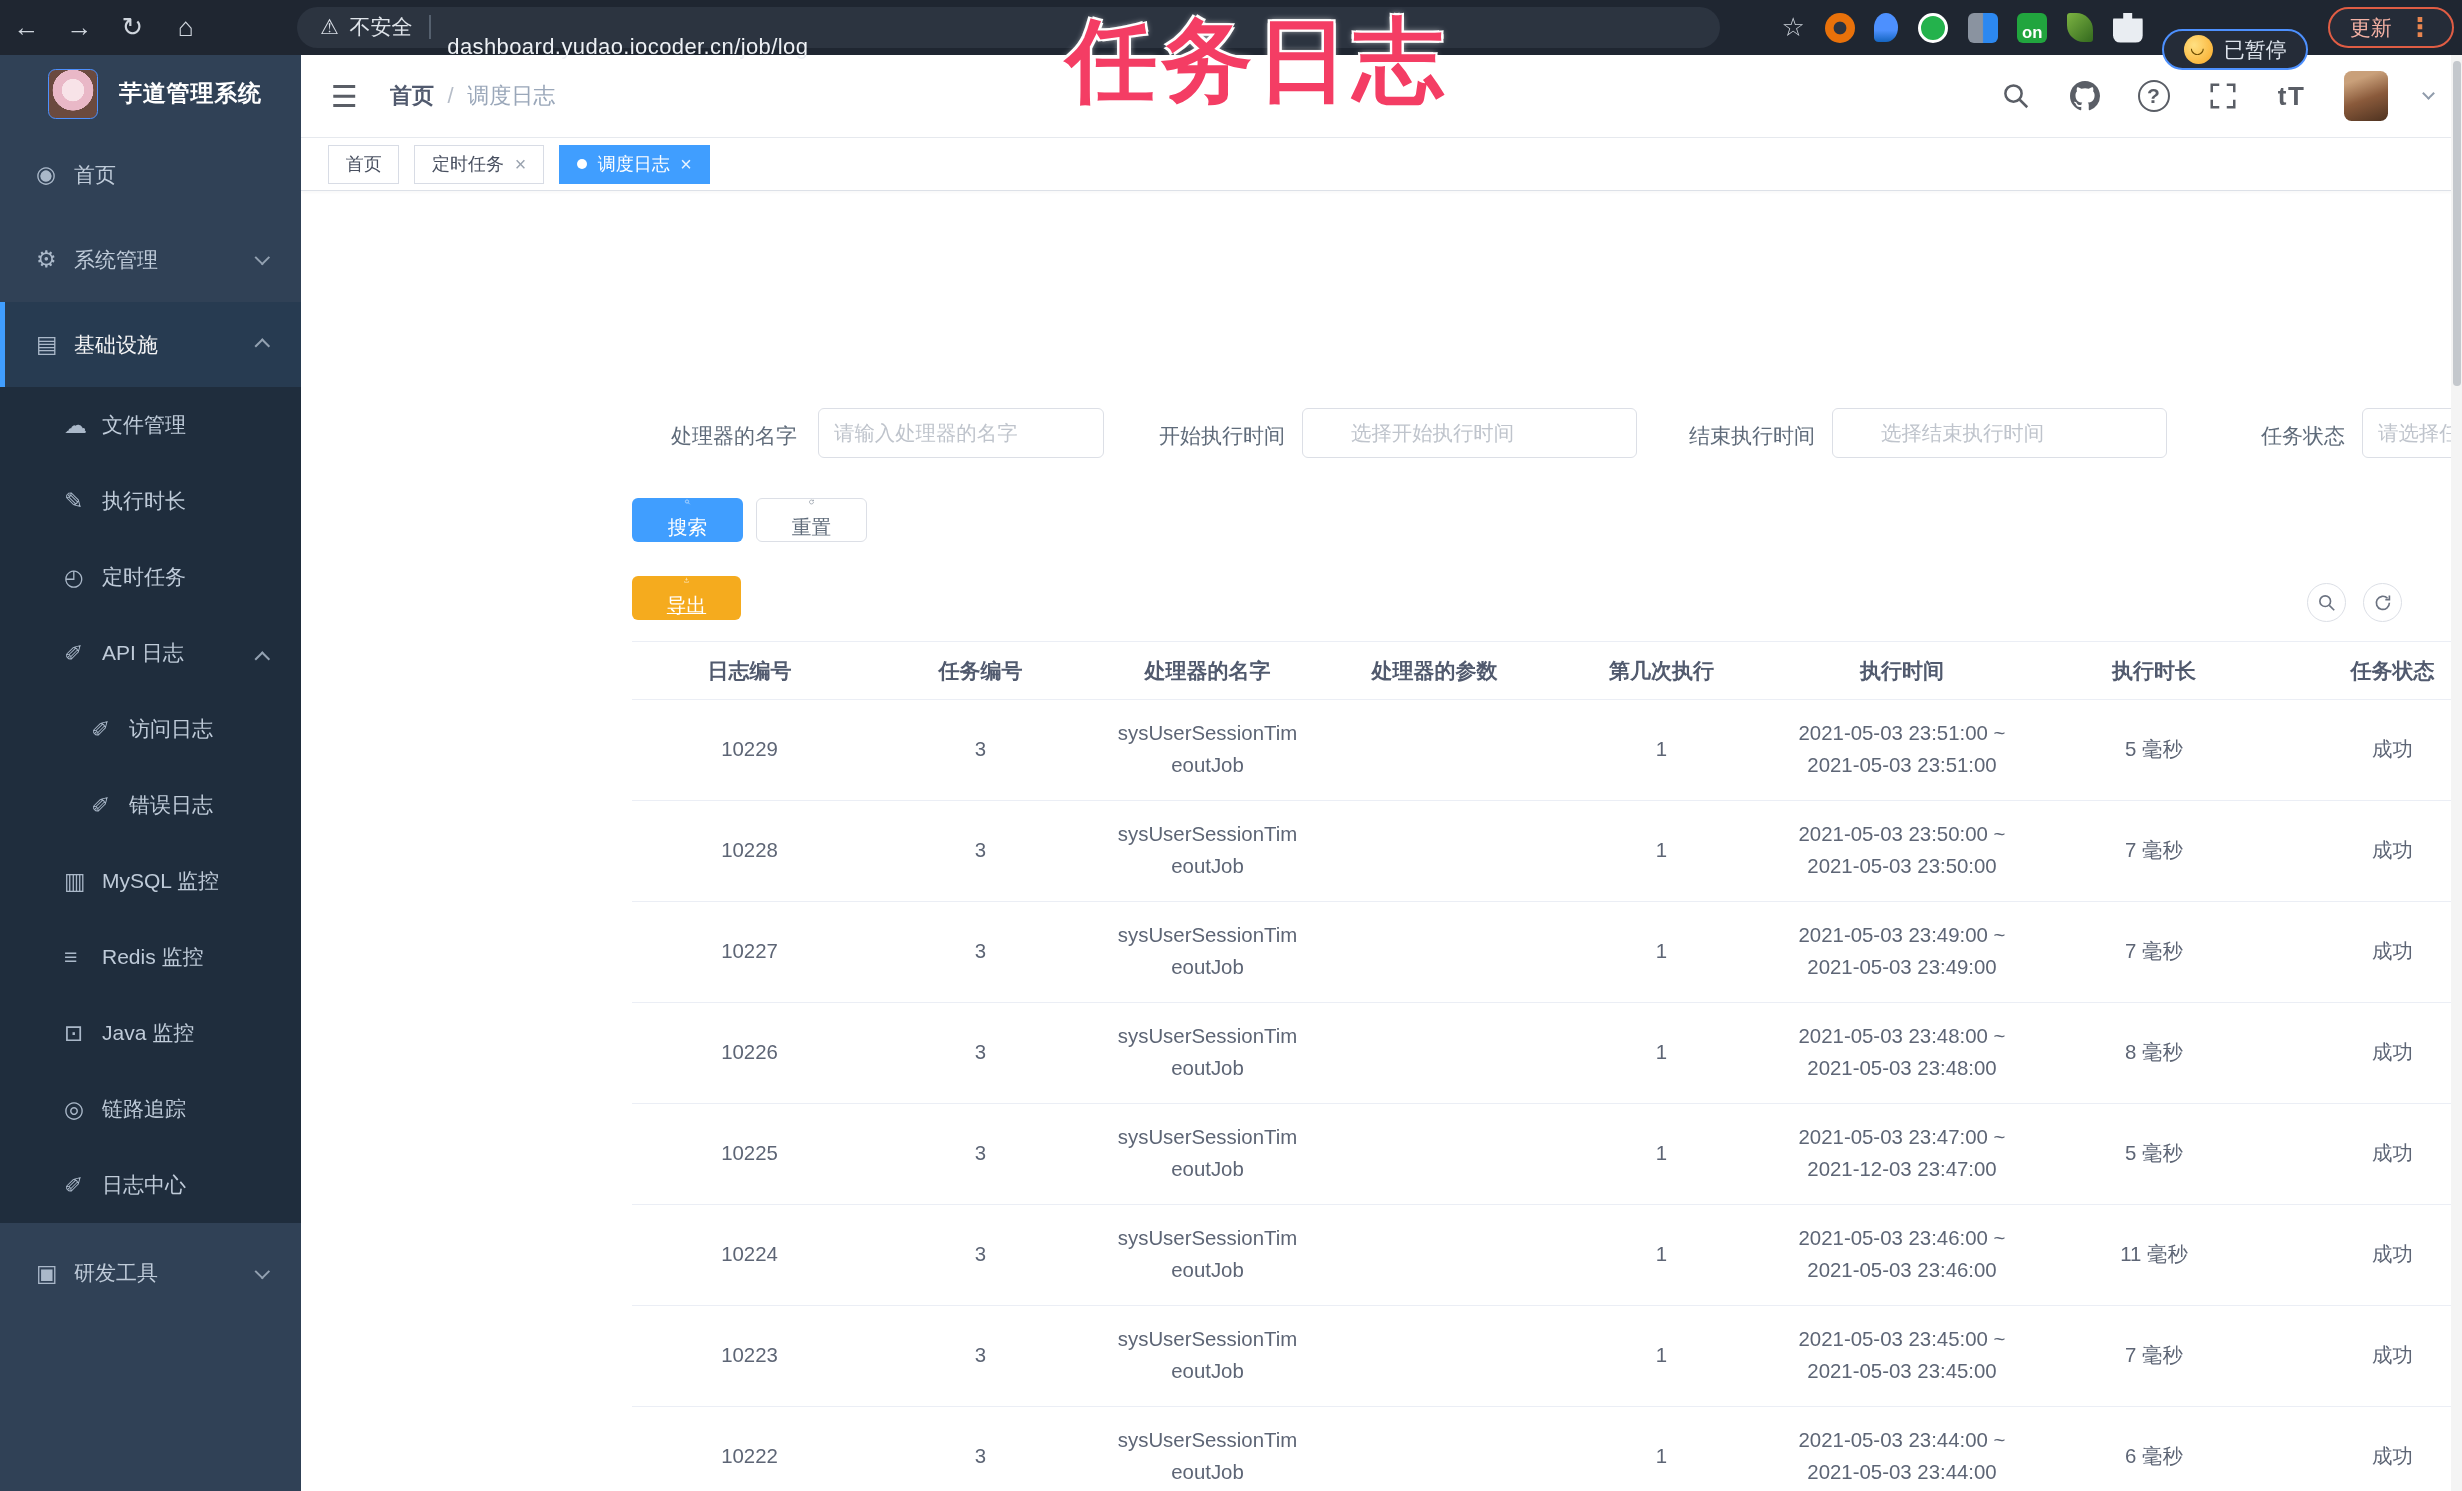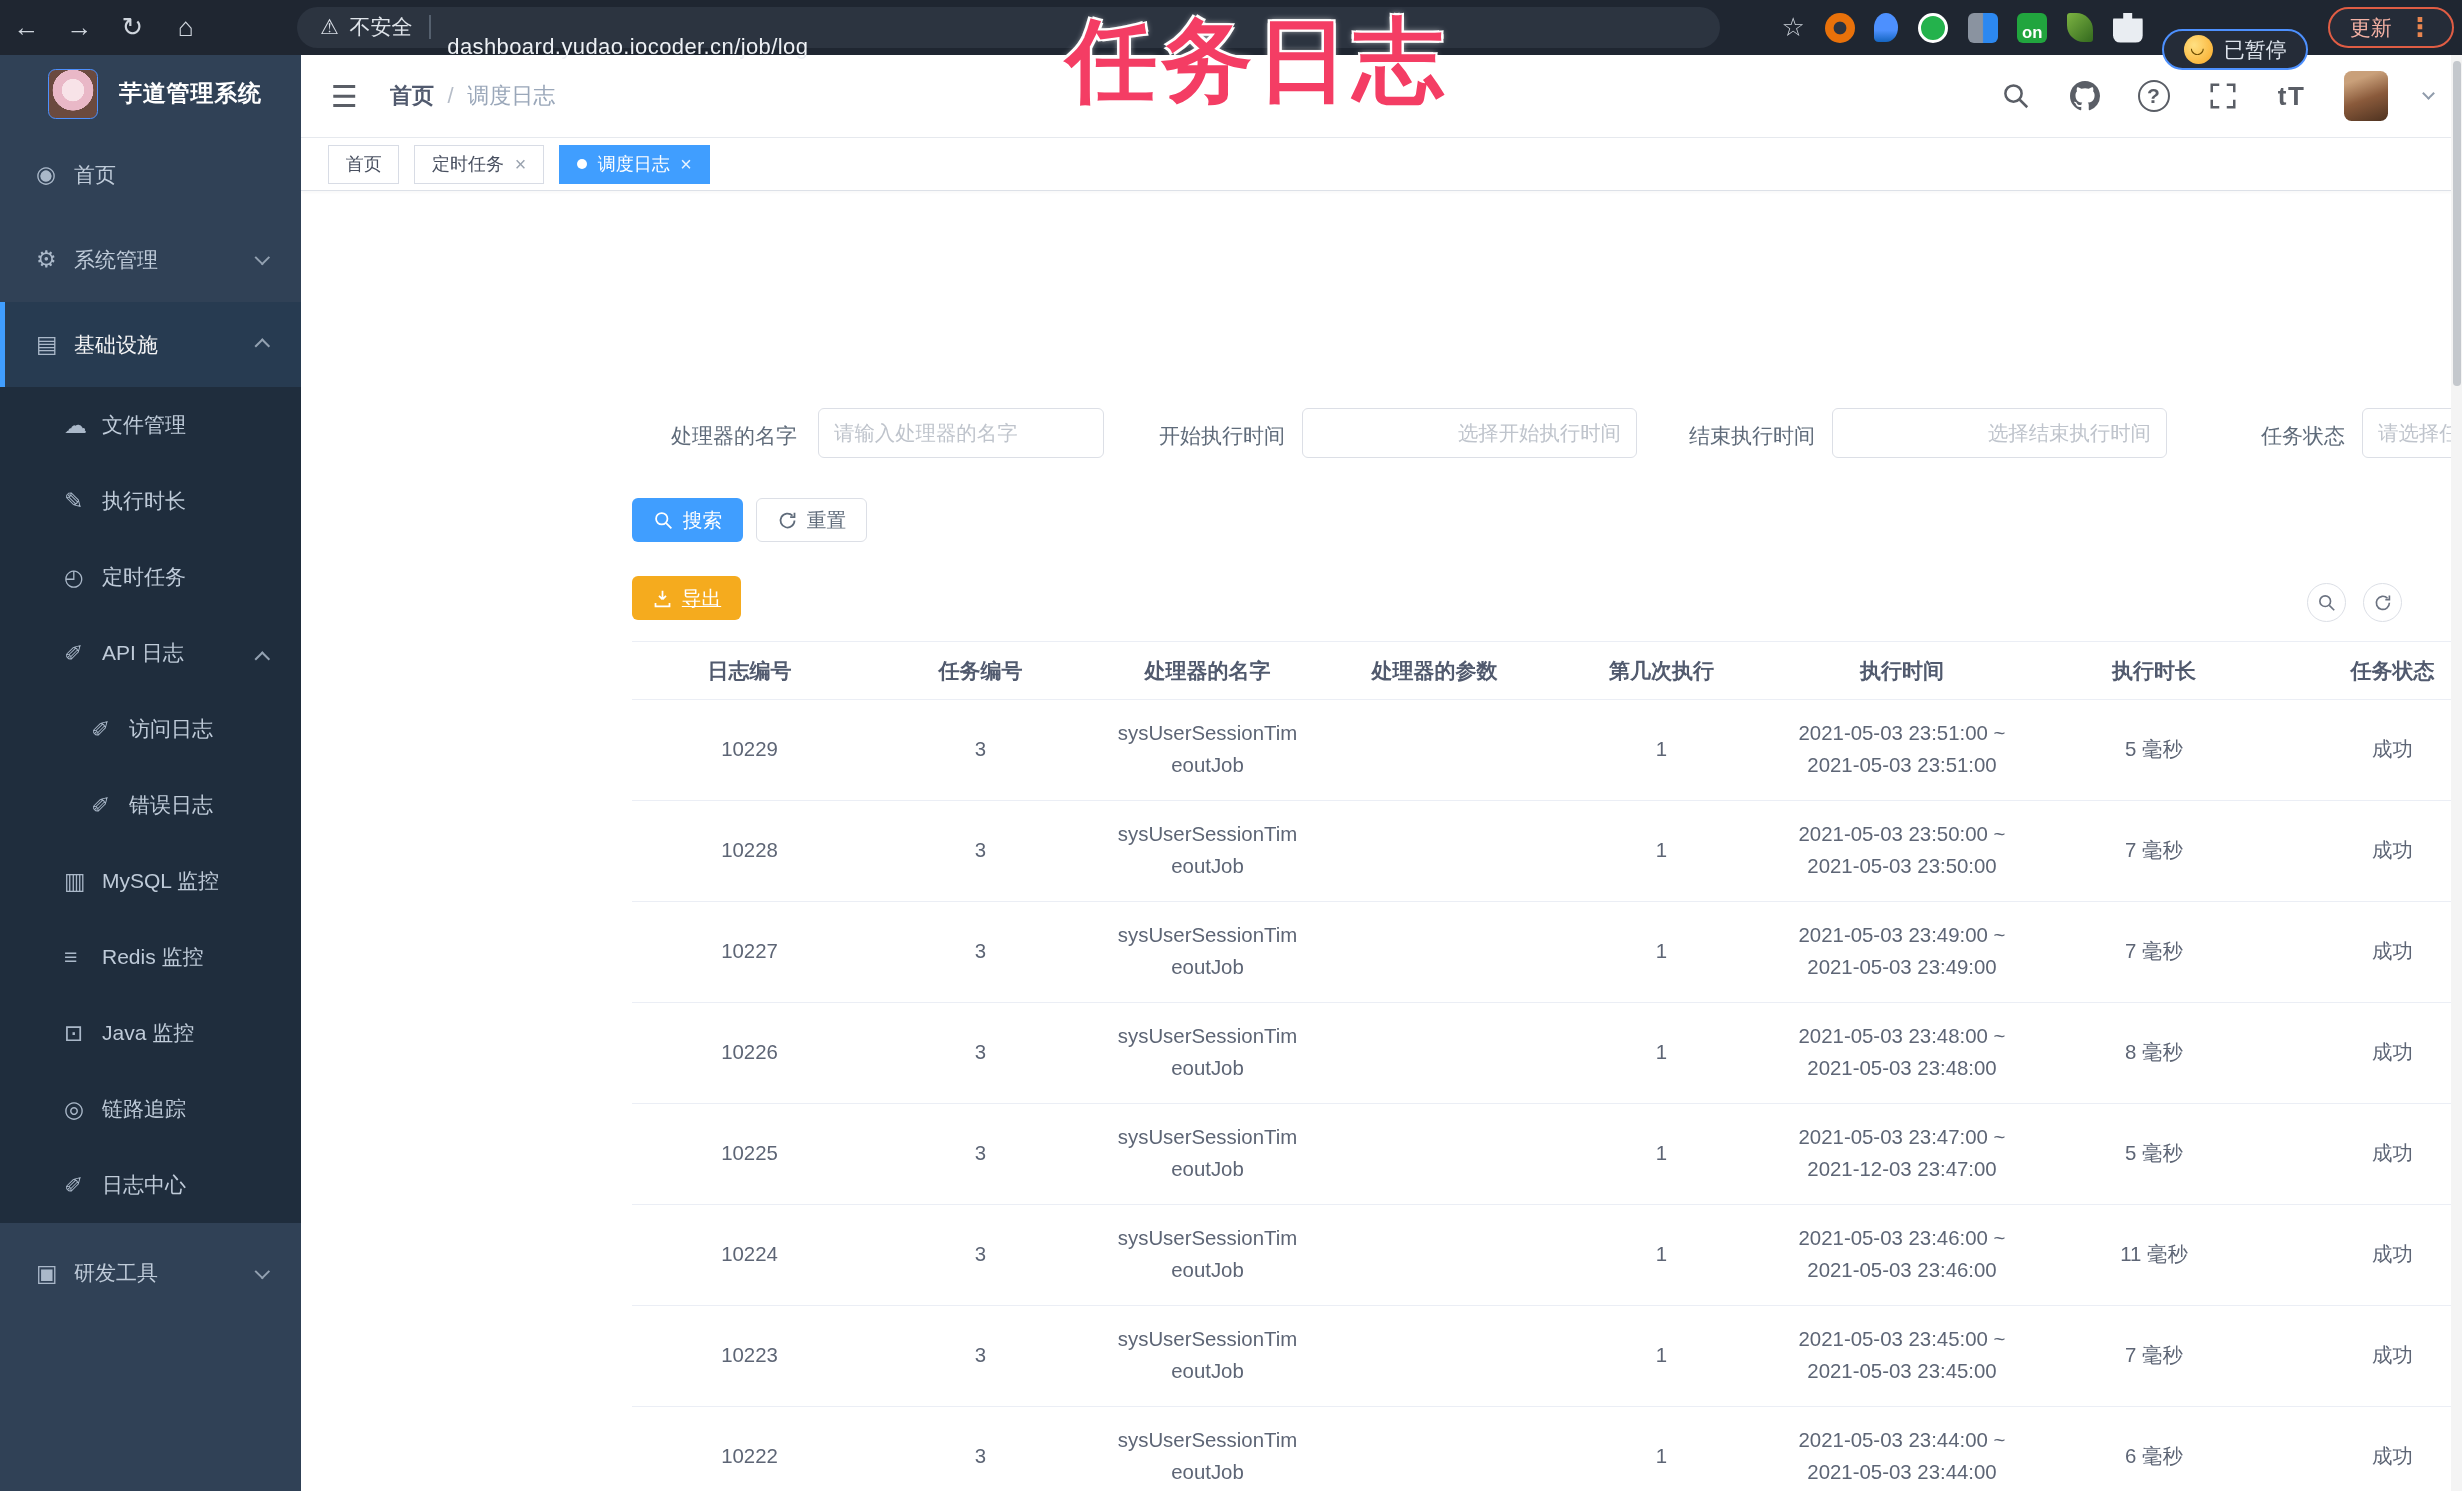--- a/index.html
+++ b/index.html
@@ -69,26 +69,26 @@
   .tag .x { color:#9aa3af; font-size:19.7px; }
   .tag.active { background:#409eff; border-color:#409eff; color:#fff; }
   .tag.active .x { color:#eaf4ff; }
   .tag .dot { width:10.6px; height:10.6px; border-radius:50%; background:#fff; }
 
   
   .content { position:relative; width:100%; height:1300px; }
   .f-label { position:absolute; font-size:21px; color:#5f6b7a; top:231px; text-align:right; }
   .f-input { position:absolute; top:217px; height:50px; border:0.8px solid #dcdfe6; border-radius:6px; background:#fff; font-size:20.4px; color:#606266; padding:0 15px; font-family:inherit; }
   .f-input::placeholder { color:#bfc4cc; }
-  .with-ico { padding-left:48px;text-align:right; }
+  .with-ico { padding-left:48px; }
   .in-ico { position:absolute; top:229px; color:#c0c4cc; }
   .in-ico svg { width:27px; height:27px; }
   .sel-wrap { position:absolute; top:217px; height:50px; border:0.8px solid #dcdfe6; border-radius:6px; display:flex; align-items:center; padding:0 15px; color:#bfc4cc; font-size:20.4px; cursor:pointer; }
 
-  .btn { position:absolute; height:44px; border-radius:6px; display:flex; align-items:center; justify-content:center; gap:9px; font-size:19.7px; cursor:pointer; border:0.8px solid transparent; }
+  .btn { position:absolute; height:44px; border-radius:6px; display:flex; align-items:center; justify-content:center; gap:9px; font-size:19.7px; cursor:pointer; border:0.8px solid transparent;flex-direction:column; }
   .btn svg { width:21px; height:21px; }
   .btn-search { left:331px; top:307px; width:111px; background:#409eff; color:#fff; }
   .btn-reset { left:455px; top:307px; width:111px; background:#fff; border-color:#dcdfe6; color:#5f6b7a; }
   .btn-export { left:331px; top:385px; width:109px; background:#f5ab1e; color:#fff;text-decoration:underline; }
   .circ-btn { position:absolute; top:392px; width:39px; height:39px; border:0.8px solid #dcdfe6; border-radius:50%; display:flex; align-items:center; justify-content:center; color:#6b7280; cursor:pointer; background:#fff; }
   .circ-btn svg { width:19.7px; height:19.7px; }
 
   
   .table { position:absolute; left:331px; top:450px; width:2101px; font-size:20.4px; color:#5d6575; }
   .t-head, .t-row { display:grid; grid-template-columns:235px 227px 227px 227px 227px 254px 250px 227px 228px; align-items:center; }

